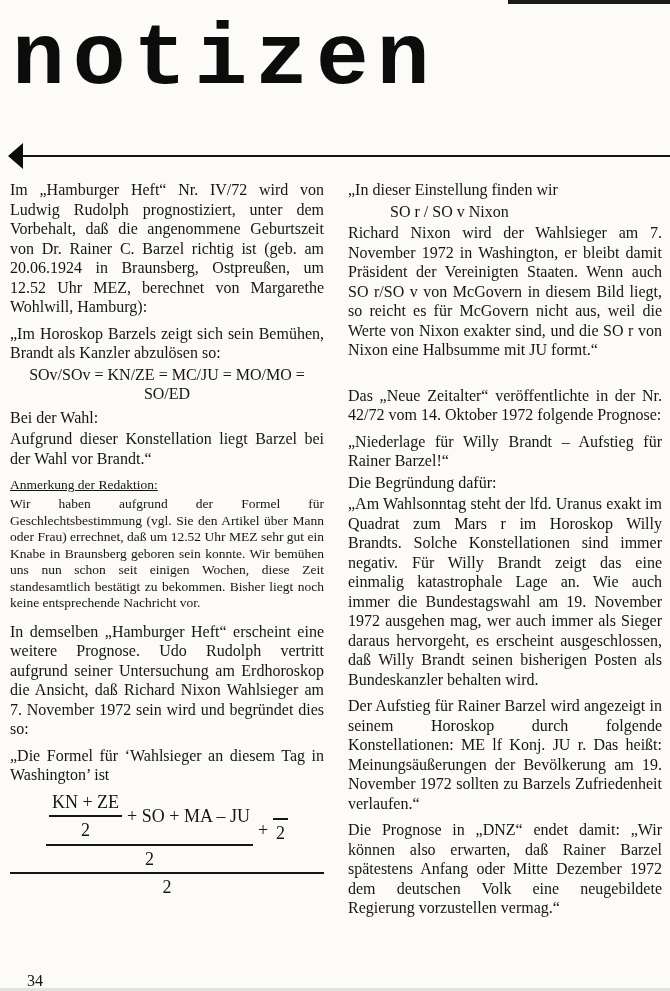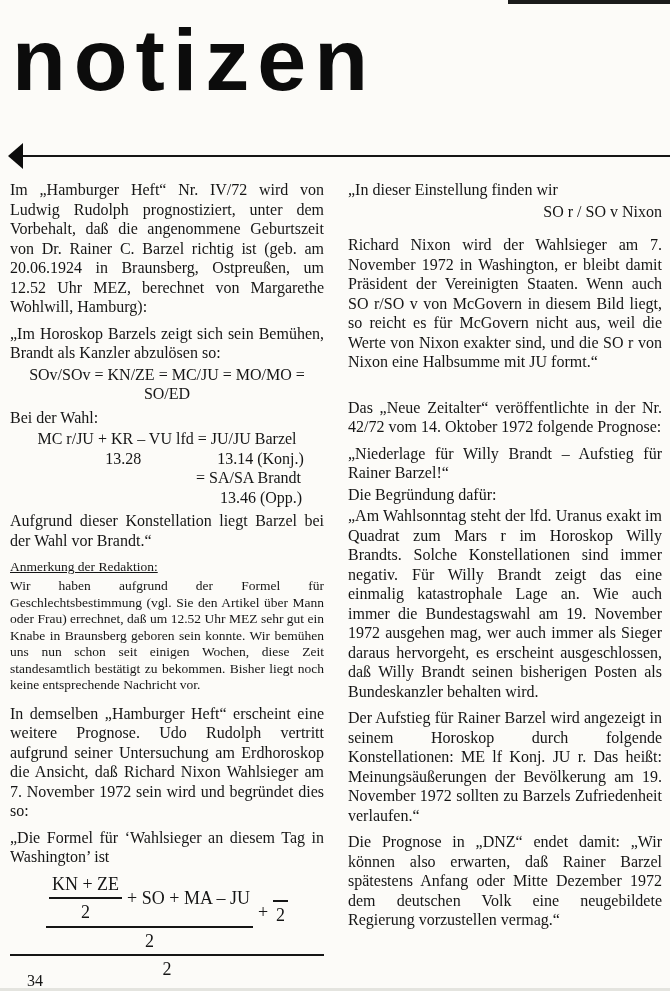--- a/index.html
+++ b/index.html
@@ -15,21 +15,21 @@
   .top-edge-bar{
     position:absolute;top:0;left:508px;width:162px;height:4px;
     background:#1b1b1b;
   }
   .bottom-edge{
     position:absolute;bottom:0;left:0;right:0;height:3px;
     background:#e4e4df;
   }
   .title{
     position:absolute;top:16px;left:12px;margin:0;
-    font-family:Liberation Sans, sans-serif;
+    font-family:Liberation Mono, monospace;
     font-weight:700;font-size:88px;line-height:1;letter-spacing:8px;
     color:#0c0c0c;
   }
   .rule{
     position:absolute;top:143px;left:8px;right:0;
     display:flex;align-items:center;height:26px;
   }
   .arrow{
     width:0;height:0;flex:0 0 auto;
     border-top:13px solid transparent;
@@ -44,21 +44,21 @@
   .col{width:320px;font-size:16px;line-height:19.5px;text-align:justify;}
   .col p{margin:0 0 7px 0;}
   .col p.nogap{margin-bottom:2px;}
   .col p.gap-lg{margin-top:26px;}
   .flines{text-align:center;margin:0 0 4px 0;}
   .flines > div{min-height:19.5px;}
   .i75{display:inline-block;margin-left:75px;}
   .i72{display:inline-block;margin-left:72px;}
   .i163{display:inline-block;margin-left:163px;}
   .i188{display:inline-block;margin-left:188px;}
-  .indent40{margin-left:42px;margin-bottom:14px;text-align:right;}
+  .indent40{margin-left:42px;margin-bottom:2px;text-align:left;}
   .note{margin:8px 0 10px 0;}
   .note-head{font-size:13.5px;line-height:17px;margin-bottom:3px;text-align:left;text-decoration:underline;}
   .note-body{font-size:13.5px !important;line-height:16.5px;text-align:justify;margin:0 !important;}
   
   .formula-big{margin-top:6px;width:100%;font-size:18px;line-height:1.25;text-align:left;}
   .frac{display:inline-flex;flex-direction:column;align-items:center;vertical-align:middle;}
   .frac.outer{display:flex;width:100%;}
   .frac > .bar{align-self:stretch;border-top:2px solid #151515;margin:2px 0;}
   .frac > .num{display:flex;align-items:center;gap:5px;padding:0 3px;}
   .frac > .den{padding:0 3px;}
@@ -85,33 +85,20 @@
       <p>Im „Hamburger Heft“ Nr. IV/72 wird von Ludwig Rudolph prognostiziert, unter dem Vorbehalt, daß die angenommene Geburtszeit von Dr. Rainer C. Barzel richtig ist (geb. am 20.06.1924 in Braunsberg, Ostpreußen, um 12.52 Uhr MEZ, berechnet von Margarethe Wohlwill, Hamburg):</p>
       <p class="nogap">„Im Horoskop Barzels zeigt sich sein Bemühen, Brandt als Kanzler abzulösen so:</p>
 
       <div class="flines">
         <div>SOv/SOv = KN/ZE = MC/JU = MO/MO =</div>
         <div>SO/ED</div>
       </div>
 
       <p class="nogap">Bei der Wahl:</p>
 
-      <div class="flines">
-        <div>MC r/JU + KR – VU lfd = JU/JU Barzel</div>
-        <div>
-          <span class="i75">13.28</span>
-          <span class="i72">13.14 (Konj.)</span>
-        </div>
-        <div>
-          <span class="i163">= SA/SA Brandt</span>
-        </div>
-        <div>
-          <span class="i188">13.46 (Opp.)</span>
-        </div>
-      </div>
 
       <p>Aufgrund dieser Konstellation liegt Barzel bei der Wahl vor Brandt.“</p>
 
       <div class="note">
         <div class="note-head">Anmerkung der Redaktion:</div>
         <p class="note-body">Wir haben aufgrund der Formel für Geschlechtsbestimmung (vgl. Sie den Artikel über Mann oder Frau) errechnet, daß um 12.52 Uhr MEZ sehr gut ein Knabe in Braunsberg geboren sein konnte. Wir bemühen uns nun schon seit einigen Wochen, diese Zeit standesamtlich bestätigt zu bekommen. Bisher liegt noch keine entsprechende Nachricht vor.</p>
       </div>
 
       <p>In demselben „Hamburger Heft“ erscheint eine weitere Prognose. Udo Rudolph vertritt aufgrund seiner Untersuchung am Erdhoroskop die Ansicht, daß Richard Nixon Wahlsieger am 7. November 1972 sein wird und begründet dies so:</p>
       <p class="nogap">„Die Formel für ‘Wahlsieger an diesem Tag in Washington’ ist</p>

